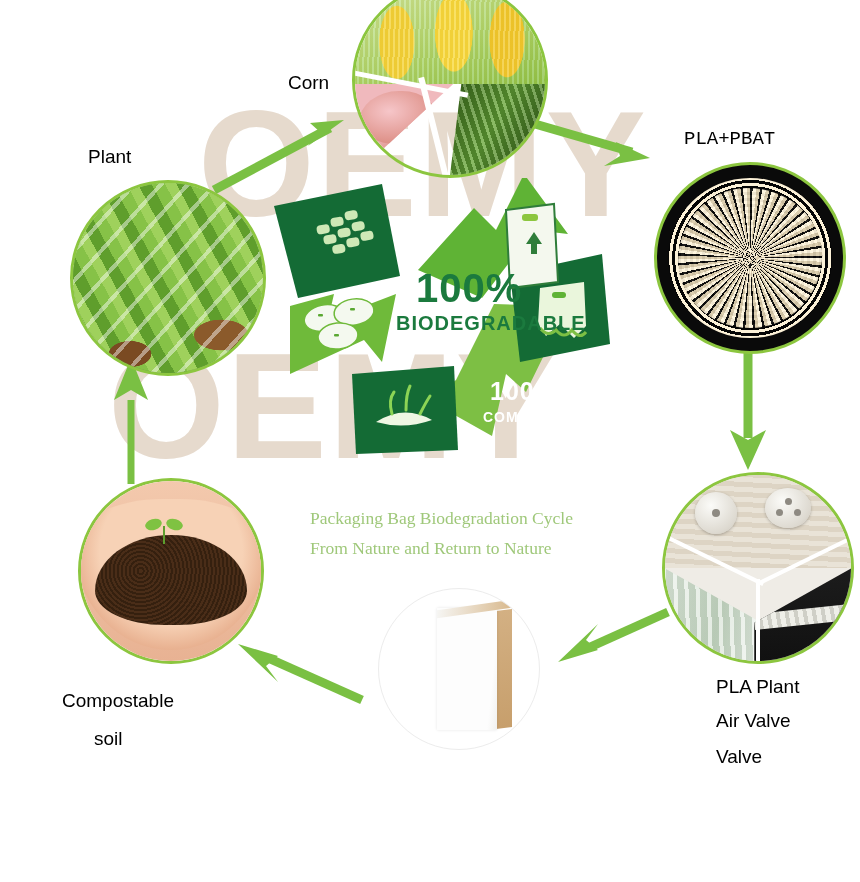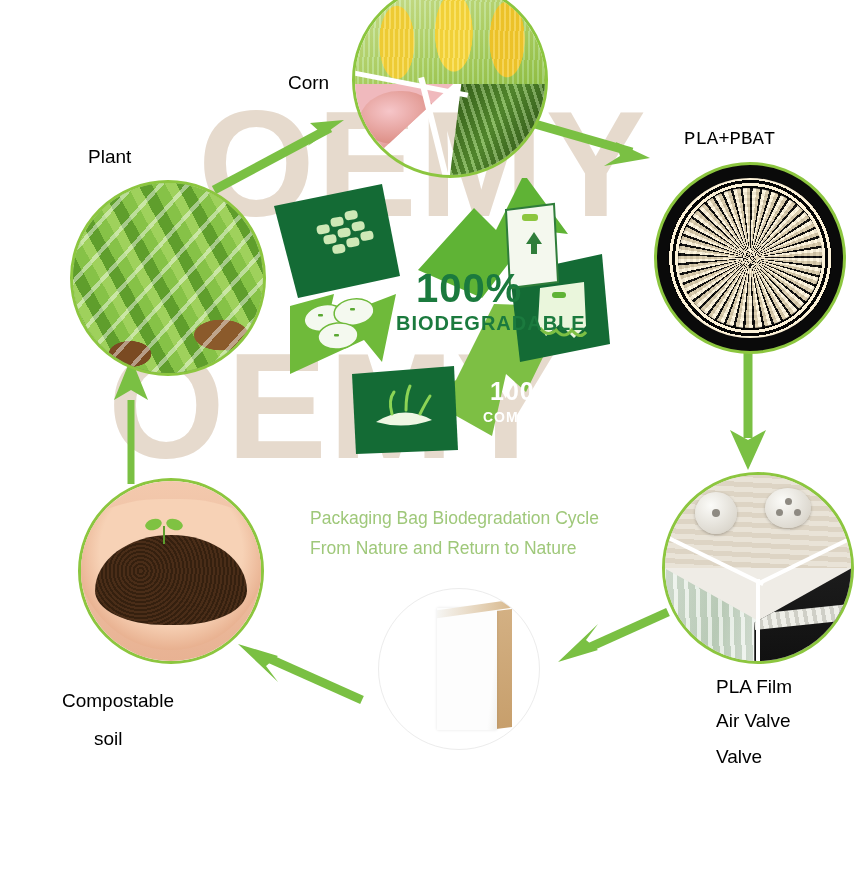--- a/index.html
+++ b/index.html
@@ -117,21 +117,21 @@
       background:linear-gradient(96deg,#f6f6f4,#d8b88c);transform:skewY(-8deg);}
 
   
   #recycle{position:absolute;left:268px;top:178px;width:344px;height:292px;}
 
   
   .conn{position:absolute;}
 
   
   .lbl{position:absolute;color:#000000;font-size:19px;font-family:"Liberation Sans",sans-serif;white-space:nowrap;}
-  .cap{position:absolute;color:#9fc87a;font-size:17.5px;font-family:Liberation Sans, sans-serif;white-space:nowrap;}
+  .cap{position:absolute;color:#9fc87a;font-size:17.5px;font-family:Liberation Serif, serif;white-space:nowrap;}
 </style>
 </head>
 <body>
 
 <div id="stage">
 
   <div class="wm wm1">OEMY</div>
   <div class="wm wm2">OEMY</div>
 
   <svg class="conn" style="left:0;top:0;width:860px;height:882px" viewBox="0 0 860 882">
@@ -285,21 +285,21 @@
     <text x="148" y="124" font-family="Liberation Sans, sans-serif" font-size="40" font-weight="700" fill="#1b7a3e" letter-spacing="1">100%</text>
     <text x="128" y="152" font-family="Liberation Sans, sans-serif" font-size="20" font-weight="700" fill="#1b7a3e" letter-spacing="1">BIODEGRADABLE</text>
     <text x="222" y="222" font-family="Liberation Sans, sans-serif" font-size="25" font-weight="700" fill="#ffffff" letter-spacing="1">100%</text>
     <text x="215" y="244" font-family="Liberation Sans, sans-serif" font-size="14" font-weight="700" fill="#ffffff" letter-spacing="1">COMPOSTABLE</text>
   </svg>
 
   <div class="lbl" style="left:288px;top:72px;">Corn</div>
   <div class="lbl" style="left:88px;top:146px;">Plant</div>
   <div class="lbl" style="left:684px;top:128px;font-family:Liberation Mono, monospace;">PLA+PBAT</div>
 
-  <div class="lbl" style="left:716px;top:676px;">PLA Film</div>
+  <div class="lbl" style="left:716px;top:676px;">PLA Plant</div>
   <div class="lbl" style="left:716px;top:710px;">Air Valve</div>
   <div class="lbl" style="left:716px;top:746px;">Valve</div>
 
   <div class="lbl" style="left:62px;top:690px;">Compostable</div>
   <div class="lbl" style="left:62px;top:728px;margin-left:32px;">soil</div>
 
 
   <div class="cap" style="left:310px;top:508px;">Packaging Bag Biodegradation Cycle</div>
   <div class="cap" style="left:310px;top:538px;text-align:right;">From Nature and Return to Nature</div>
 

